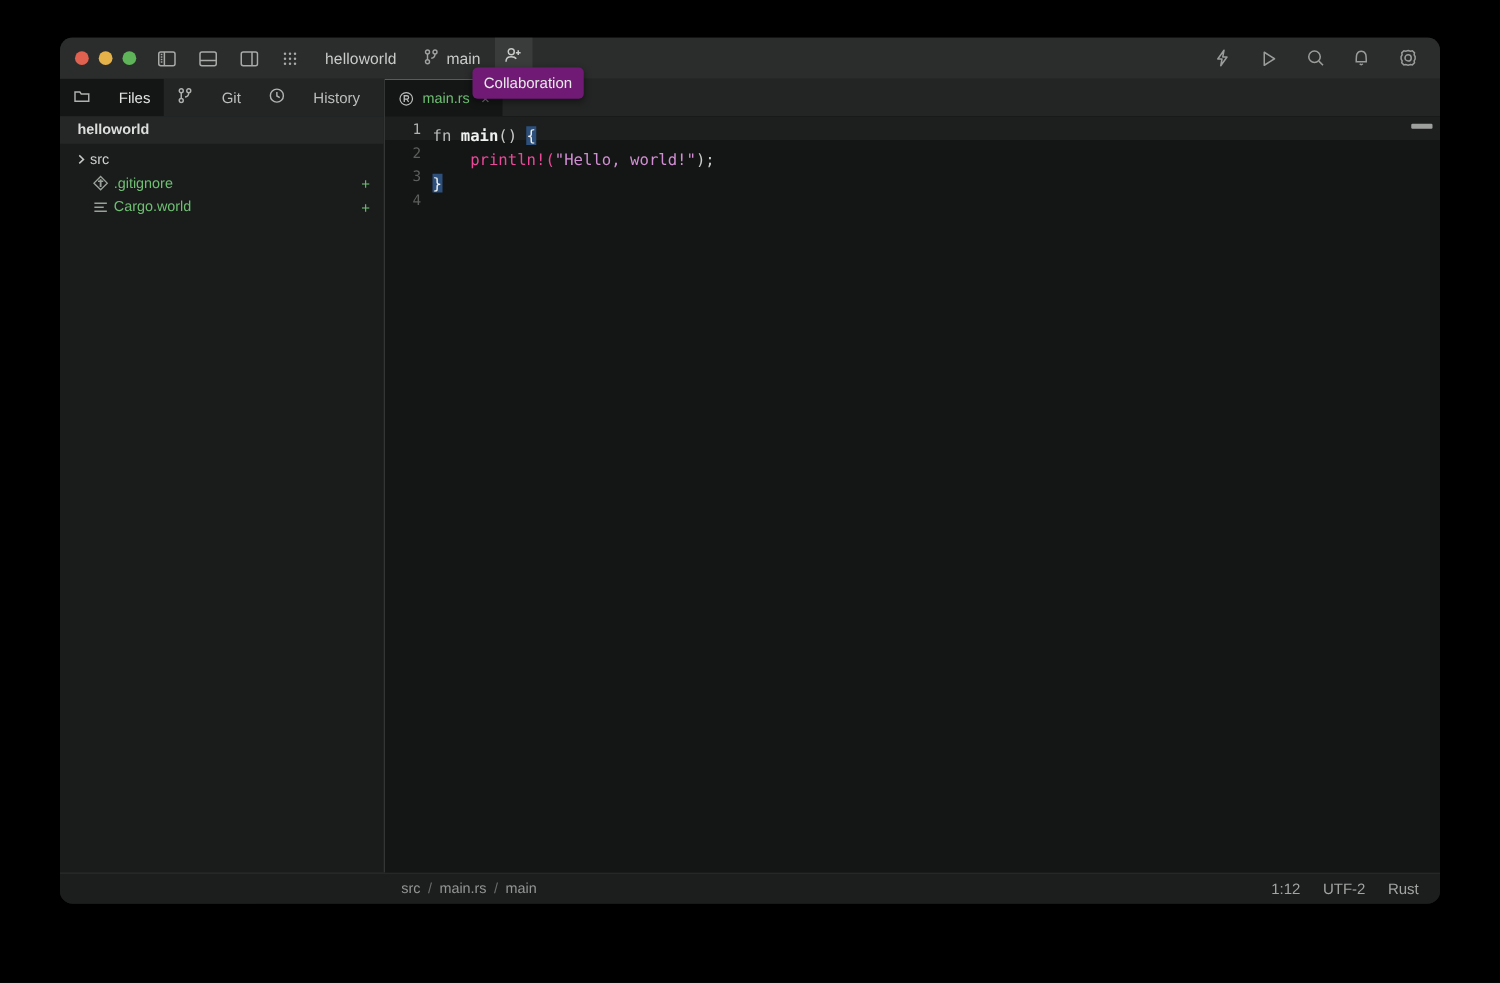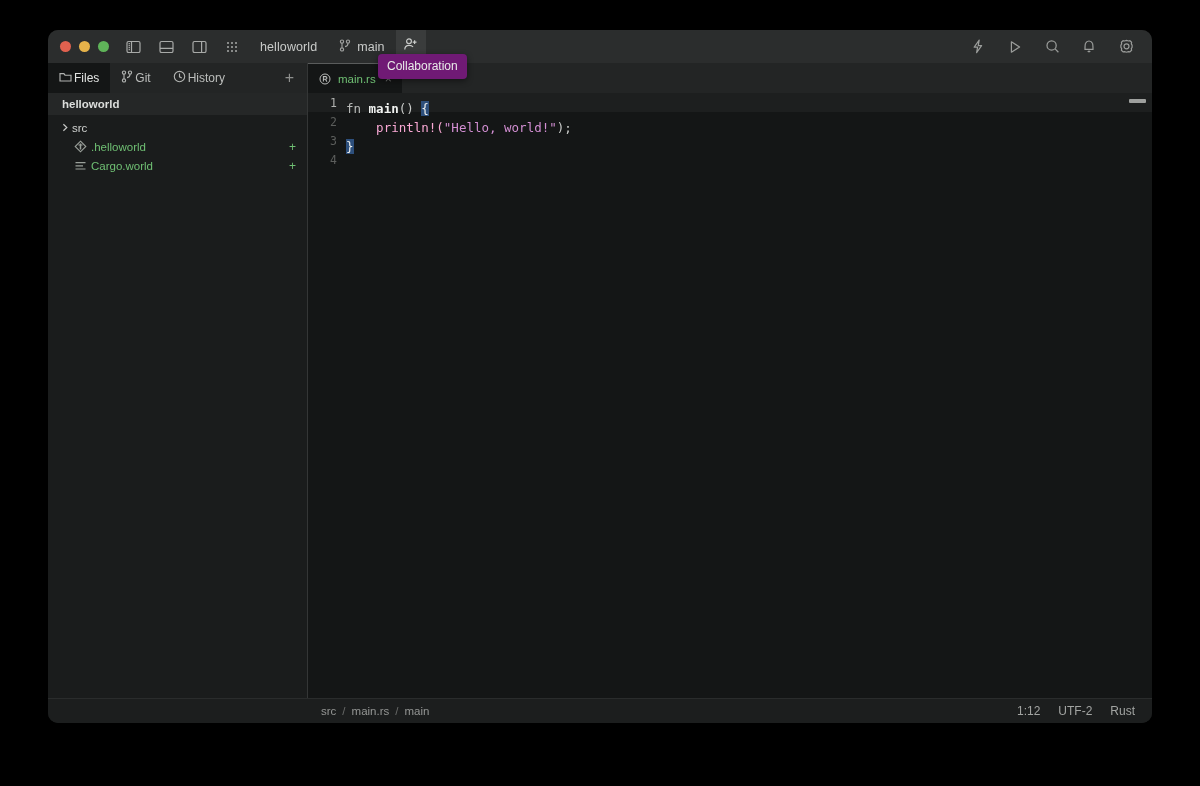--- a/index.html
+++ b/index.html
@@ -131,21 +131,21 @@
   .sidebar-tabs {
     height: 30px;
     display: flex;
     align-items: stretch;
     background: #232525;
     flex: 0 0 auto;
   }
   .side-tab {
     display: flex;
     align-items: center;
-    gap: 2px;
+    gap: 23px;
     padding: 0 11px;
     font-size: 12px;
     color: #bcbeBC;
   }
   .side-tab.active {
     background: #141616;
     color: #e2e4e2;
   }
   .side-tab svg { color: #b0b2b0; }
   .side-add {
@@ -258,21 +258,21 @@
     padding-right: 9px;
     color: #5c5e5c;
     font-size: 11.5px;
   }
   .code-line.active .ln { color: #b0b2b0; }
   .code-text { color: #c8cac8; margin-top: 12px; }
 
   .tk-kw      { color: #b9bbb9; }
   .tk-fnname  { color: #f0f2f0; font-weight: bold; }
   .tk-punct   { color: #c8cac8; }
-  .tk-macro   { color: #f9a8d4; }
+  .tk-macro   { color: #ec4899; }
   .tk-string  { color: #d28ed2; }
   .tk-brace-hl{ color: #eef0ee; background: #2d4f7c; }
 
   .scroll-marker {
     position: absolute;
     right: 6px;
     top: 6px;
     width: 17px;
     height: 4px;
     background: #9ea09e;
@@ -472,21 +472,21 @@
 
         <div class="tree-row">
           <span class="chev"></span>
           <span class="ficon">
             <svg width="13" height="13" viewBox="0 0 13 13" fill="none" stroke="#9aa09a" stroke-width="1.1">
               <path d="M6.5 1.2 L11.8 6.5 L6.5 11.8 L1.2 6.5 Z"></path>
               <path d="M6.5 3.4 L6.5 9.6" stroke-width="1.5"></path>
               <path d="M4.4 5.0 L8.6 5.0" stroke-width="1.2"></path>
             </svg>
           </span>
-          <span class="fname green-text">.helloworld</span>
+          <span class="fname green-text">.gitignore</span>
           <span class="gstatus">+</span>
         </div>
 
         <div class="tree-row">
           <span class="chev"></span>
           <span class="ficon">
             <svg width="13" height="12" viewBox="0 0 13 12" fill="none" stroke="#9aa09a" stroke-width="1.15">
               <line x1="1.5" y1="2.6" x2="11.5" y2="2.6"></line>
               <line x1="1.5" y1="5.8" x2="9" y2="5.8"></line>
               <line x1="1.5" y1="9" x2="11.5" y2="9"></line>

